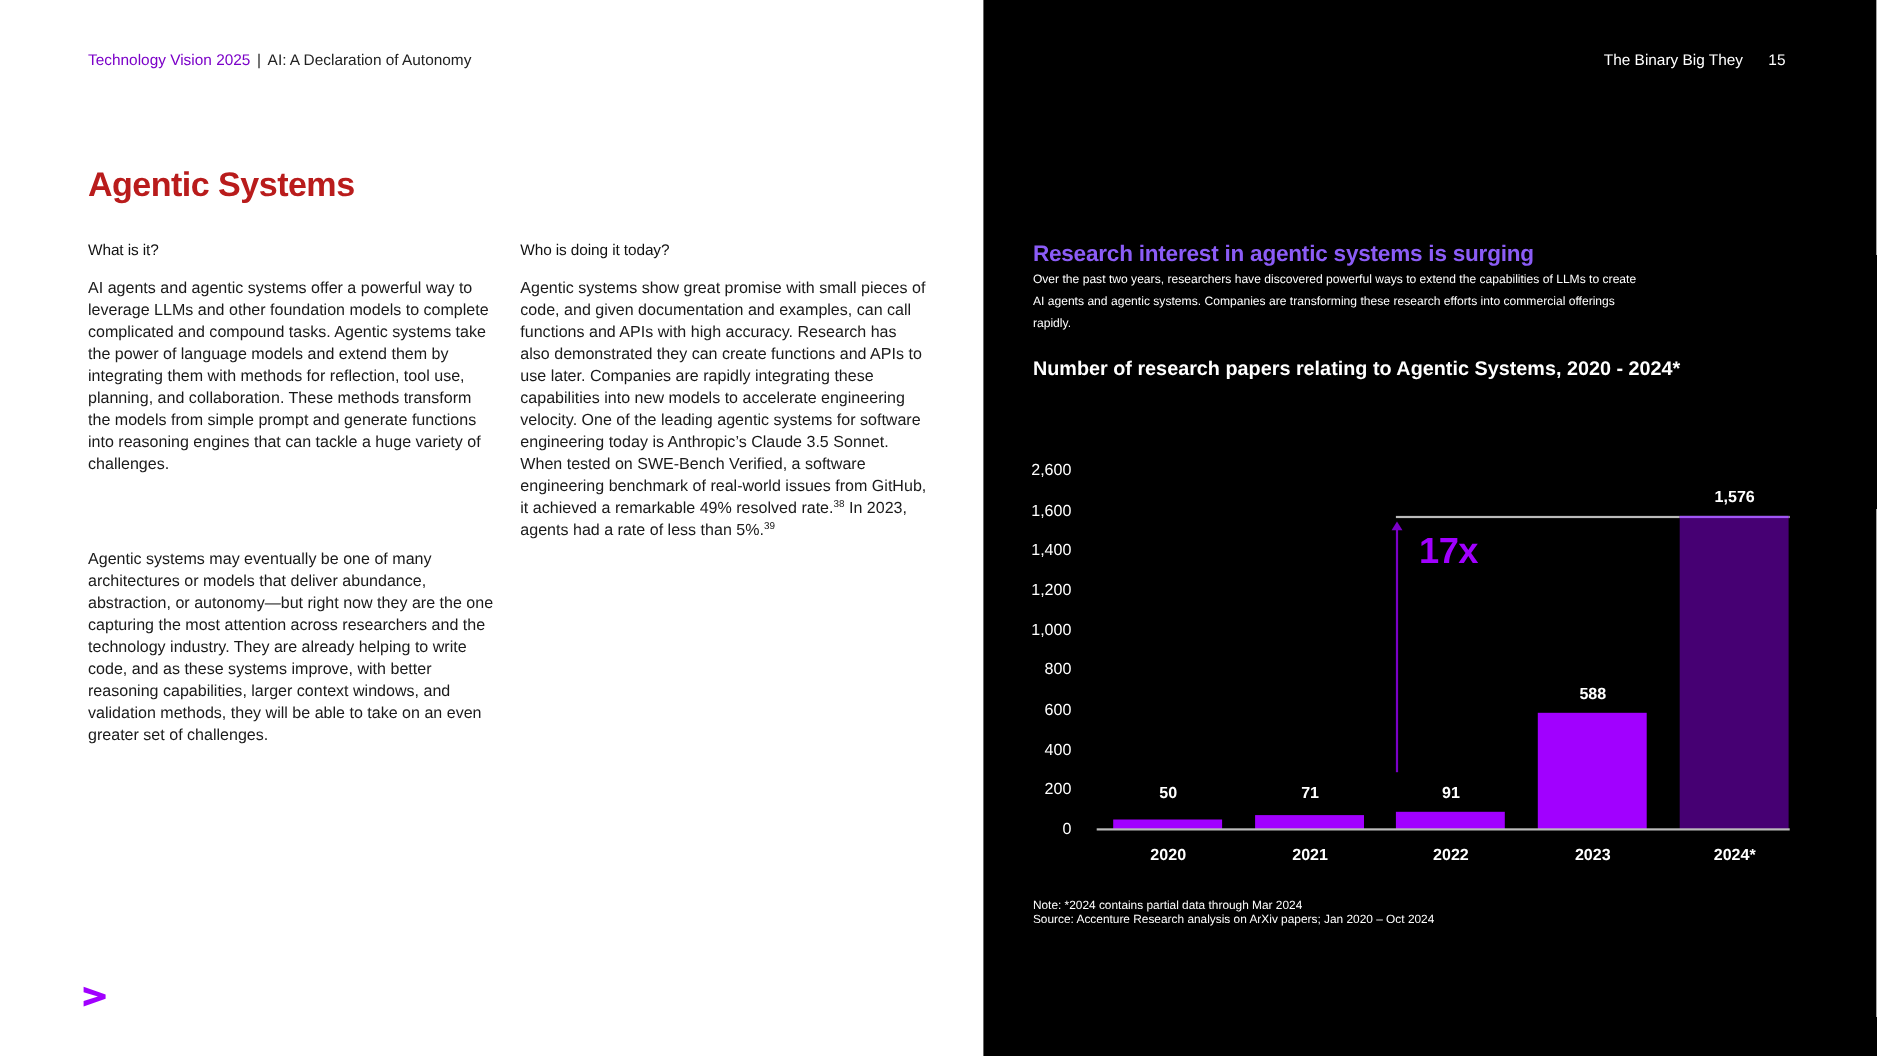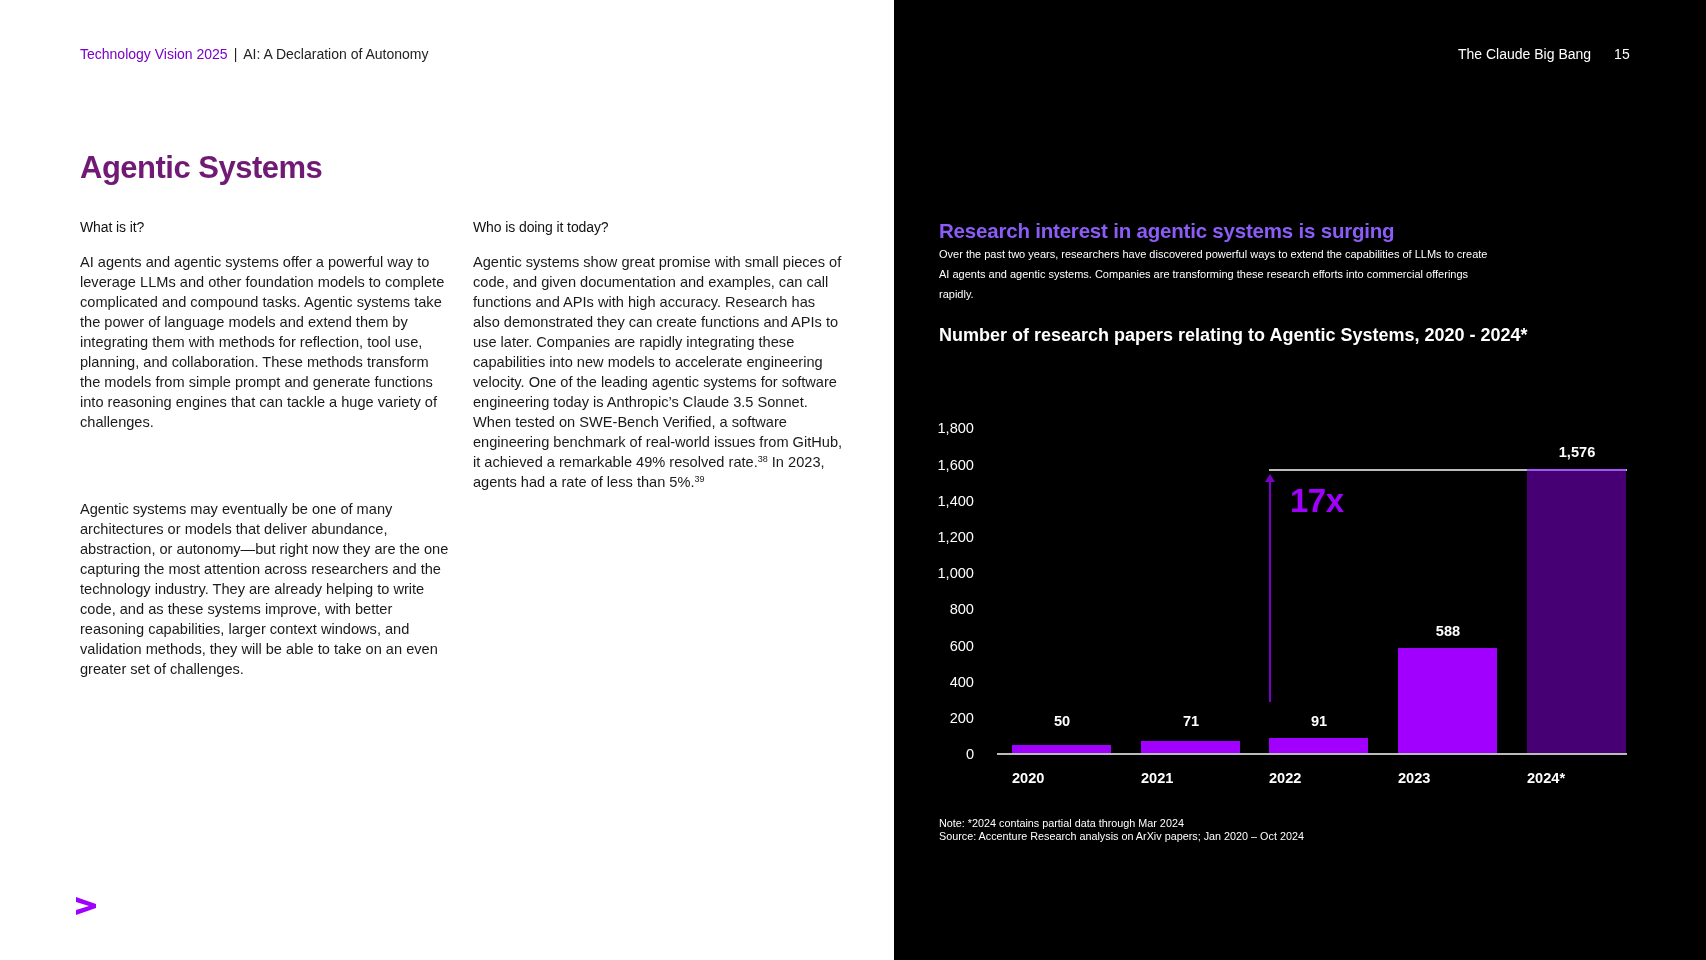--- a/index.html
+++ b/index.html
@@ -7,21 +7,21 @@
     body { position: relative; font-family: "Liberation Sans", sans-serif; color: #111; }
 
     .left { position: absolute; left: 0; top: 0; width: 894px; height: 756px; background: #fff; }
     .right { position: absolute; left: 894px; top: 0; width: 812px; height: 960px; background: #000; color: #fff; }
 
     .header { position: absolute; left: 80px; top: 46px; font-size: 14px; white-space: nowrap; }
     .header .brand { color: #7b00c8; }
     .header .sep { color: #222; margin: 0 6px; }
     .header .subtitle { color: #222; }
 
-    .page-title { position: absolute; left: 80px; top: 150px; font-size: 31px; font-weight: 700; letter-spacing: -0.5px; color: #701a75; }
+    .page-title { position: absolute; left: 80px; top: 150px; font-size: 31px; font-weight: 700; letter-spacing: -0.5px; color: #b91c1c; }
 
     .section { position: absolute; width: 370px; }
     .section h2 { font-size: 14px; font-weight: 400; color: #111; margin-bottom: 17px; letter-spacing: -0.1px; }
     .section p { font-size: 14.6px; line-height: 20px; color: #1a1a1a; }
     .section sup { font-size: 9px; vertical-align: 5px; line-height: 0; }
 
     .sec-what { left: 80px; top: 219px; }
     .sec-who { left: 473px; top: 219px; }
     .sec-how { left: 80px; top: 499px; width: 380px; }
 
@@ -32,21 +32,21 @@
     .chart-desc { position: absolute; left: 939px; top: 244px; width: 560px; font-size: 11px; line-height: 20px; color: #fff; }
     .chart-sub { position: absolute; left: 939px; top: 325px; font-size: 18px; font-weight: 700; color: #fff; white-space: nowrap; }
 
     .plot { position: absolute; left: 894px; top: 0; width: 812px; height: 960px; }
     .ytick { position: absolute; width: 80px; left: 0; text-align: right; font-size: 14.6px; color: #fff; transform: translateY(-50%); }
     .baseline { position: absolute; left: 103px; top: 753px; width: 630px; height: 2px; background: #bbb; }
     .refline { position: absolute; left: 375px; top: 469px; width: 358px; height: 2px; background: #bbb; }
     .bar { position: absolute; background: #a100ff; }
     .bar.partial { background: #460073; border-top: 2px solid #a055f5; }
     .bar-val { position: absolute; width: 100px; text-align: center; font-size: 14.6px; font-weight: 700; color: #fff; }
-    .xtick { position: absolute; width: 100px; text-align: left; font-size: 14.6px; font-weight: 700; color: #fff; top: 770px; }
+    .xtick { position: absolute; width: 100px; text-align: center; font-size: 14.6px; font-weight: 700; color: #fff; top: 770px; }
     .arrow { position: absolute; left: 375px; top: 480px; width: 2px; height: 222px; background: #7b00c8; }
     .arrowhead { position: absolute; left: 371px; top: 474px; width: 0; height: 0; border-left: 5px solid transparent; border-right: 5px solid transparent; border-bottom: 8px solid #7b00c8; }
     .mult { position: absolute; left: 396px; top: 482px; font-size: 33px; font-weight: 700; color: #a100ff; letter-spacing: -0.5px; }
 
     .note { position: absolute; left: 939px; top: 817px; font-size: 10.8px; line-height: 13px; color: #fff; white-space: nowrap; }
   </style>
 </head>
 <body>
 
 <div class="left">
@@ -71,39 +71,39 @@
   </div>
 
   <svg class="logo" viewBox="0 0 24 22">
     <path d="M2 2 L22 9 L22 13 L2 20 L2 15 L15 11 L2 7 Z" fill="#a100ff"></path>
   </svg>
 </div>
 
 <div class="right"></div>
 
 <div class="page-num-wrap" style="left:1458px;color:#fff;white-space:nowrap;">
-  <span>The Claude Big Bang</span><span style="margin-left:23px;">15</span>
+  <span>The Binary Big They</span><span style="margin-left:23px;">15</span>
 </div>
 
 <div class="chart-title">Research interest in agentic systems is surging</div>
 <div class="chart-desc">Over the past two years, researchers have discovered powerful ways to extend the capabilities of LLMs to create AI agents and agentic systems. Companies are transforming these research efforts into commercial offerings rapidly.</div>
 <div class="chart-sub">Number of research papers relating to Agentic Systems, 2020 - 2024*</div>
 
 <div class="plot">
 
   <div class="ytick" style="top:754px">0</div>
   <div class="ytick" style="top:718px">200</div>
   <div class="ytick" style="top:682px">400</div>
   <div class="ytick" style="top:646px">600</div>
   <div class="ytick" style="top:609px">800</div>
   <div class="ytick" style="top:573px">1,000</div>
   <div class="ytick" style="top:537px">1,200</div>
   <div class="ytick" style="top:501px">1,400</div>
   <div class="ytick" style="top:465px">1,600</div>
-  <div class="ytick" style="top:428px">1,800</div>
+  <div class="ytick" style="top:428px">2,600</div>
 
   <div class="refline"></div>
   <div class="arrowhead"></div>
   <div class="arrow"></div>
   <div class="mult">17x</div>
 
   <div class="bar" style="left:118px;top:745px;height:9px;width:99px;"></div>
   <div class="bar-val" style="left:118px;top:713px;">50</div>
 
   <div class="bar" style="left:247px;top:741px;height:13px;width:99px;"></div>

